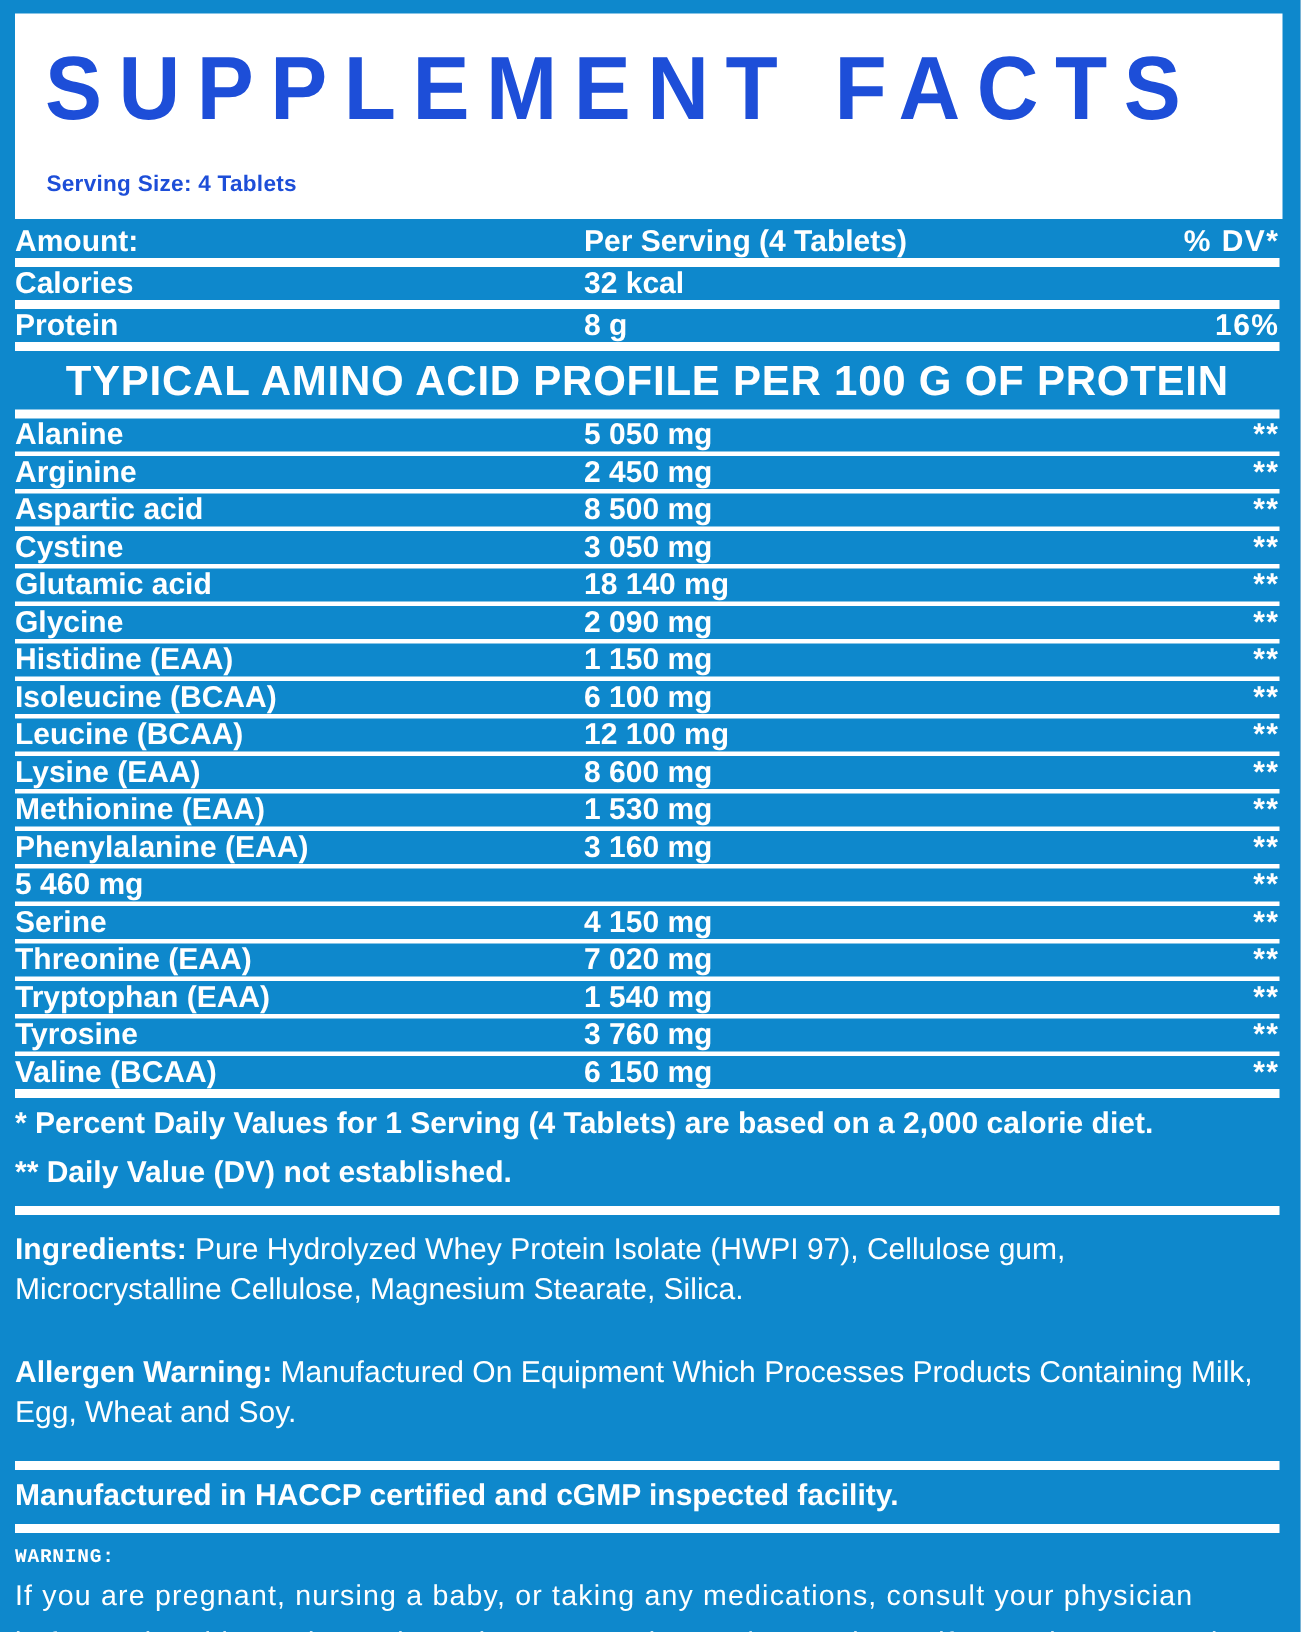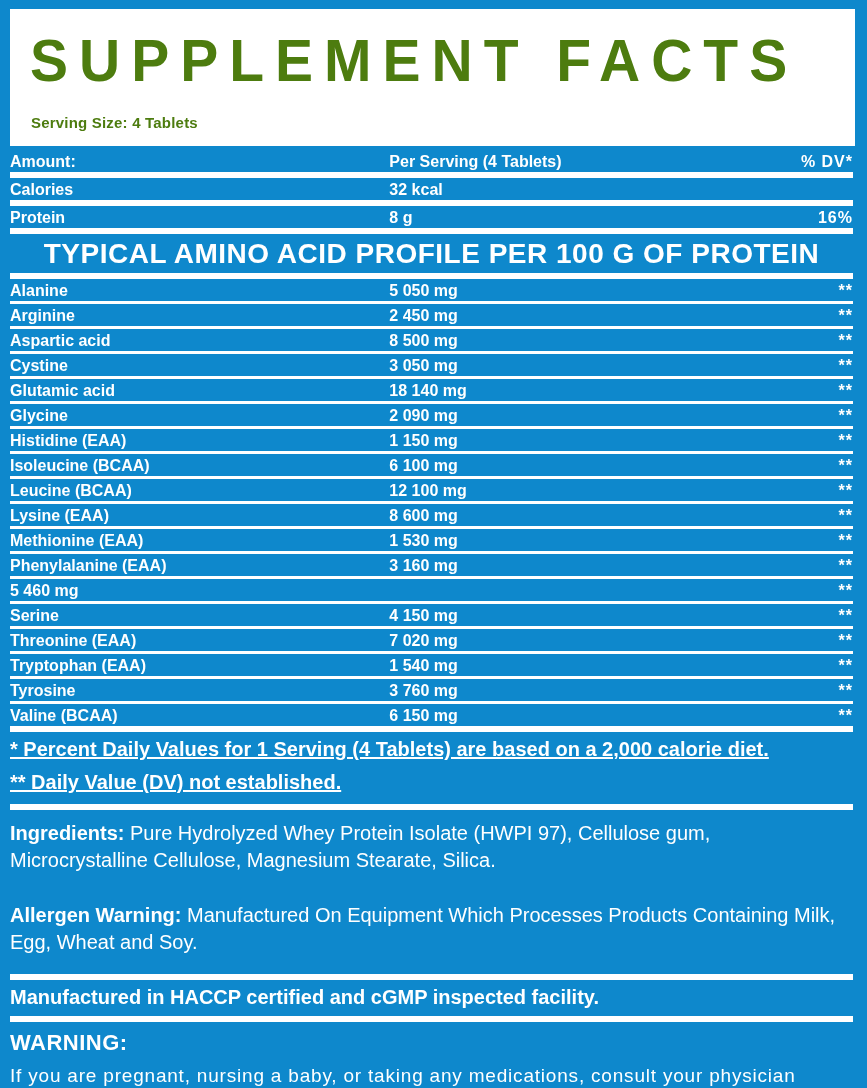--- a/index.html
+++ b/index.html
@@ -8,59 +8,59 @@
     position:relative;
     width:867px; height:1088px;
     background:#0e88cc;
     color:#ffffff;
     font-family:"Liberation Sans", sans-serif;
     overflow:hidden;
   }
   
   .header-box {
     position:absolute; top:9px; left:10px; right:12px; height:137px;
-    background:#ffffff; color:#4d7c0f;
+    background:#ffffff; color:#1d4ed8;
   }
   .title {
     margin:16px 0 0 20px;
     font-size:57px; font-weight:bold; letter-spacing:11px;
     white-space:nowrap;
     transform:scaleY(1.05); transform-origin:top left;
   }
   .serving-row {
     position:absolute; left:21px; right:28px; bottom:15px;
     display:flex; justify-content:space-between;
     font-size:15px; font-weight:bold; letter-spacing:0.2px;
   }
   
   .table { position:absolute; top:150px; left:10px; right:14px; }
   .row {
     display:flex; align-items:baseline;
     border-bottom:3px solid #ffffff;
-    font-size:16px; font-weight:bold; line-height:21px;
+    font-size:20px; font-weight:bold; line-height:21px;
     padding:1px 0 0 0;
   }
   .row.thickline { border-bottom-width:6px; }
   .row .c-name { flex:0 0 45%; }
   .row .c-amt  { flex:1 1 auto; }
   .row .c-dv   { flex:0 0 auto; text-align:right; letter-spacing:1px; }
   .section-header {
     text-align:center; font-size:28px; font-weight:bold; letter-spacing:0.5px;
     padding:4px 0 3px 0; border-bottom:6px solid #ffffff;
   }
   
-  .footnotes { margin-top:6px; font-size:20px; font-weight:bold;text-decoration:underline; }
+  .footnotes { margin-top:6px; font-size:20px; font-weight:bold; }
   .footnotes p { margin:6px 0 10px 0; }
   .divider { height:6px; background:#ffffff; }
   
   .para { font-size:20px; font-weight:bold; line-height:27px; margin-top:10px; }
   .para .plain { font-weight:normal; }
   .gap { height:18px; }
   .mfg { font-size:20px; font-weight:bold; padding:6px 0 7px 0; }
-  .warning-label { font-size:22px; font-weight:bold; margin-top:8px; letter-spacing:0.5px; }
+  .warning-label { font-size:13px; font-weight:bold; margin-top:8px; letter-spacing:0.5px;font-family:Liberation Mono, monospace; }
   .warning-body {
     font-size:19px; font-weight:normal; letter-spacing:0.8px;
     line-height:31px; margin-top:4px; margin-bottom:6px;
   }
 </style>
 </head>
 <body>
 
 <div class="label">
 

